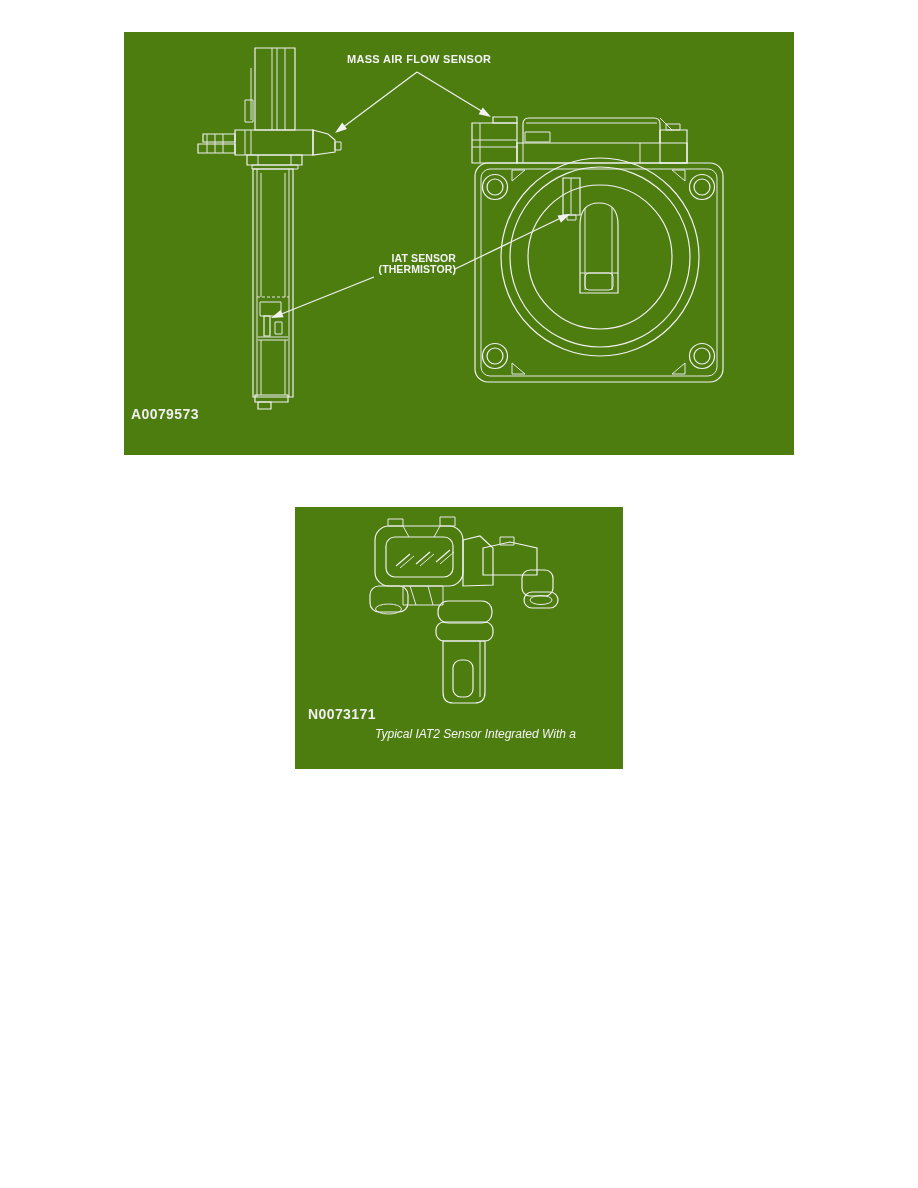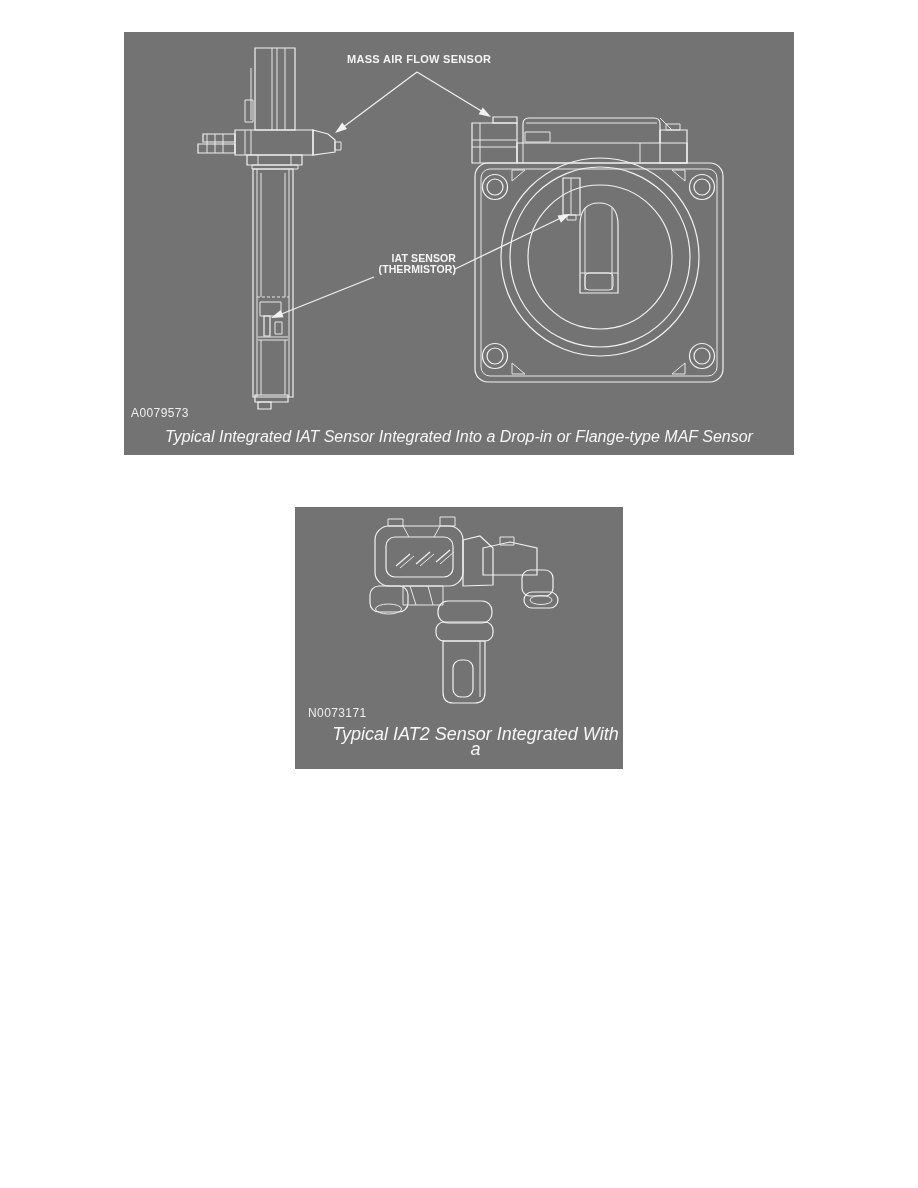--- a/index.html
+++ b/index.html
@@ -5,57 +5,57 @@
   html,body{margin:0;padding:0;}
   body{
     width:918px;height:1188px;
     background:#ffffff;
     font-family:"Liberation Sans", sans-serif;
     position:relative;
     overflow:hidden;
   }
   .figure-panel{
     position:absolute;
-    background:#737373;
+    background:#4d7c0f;
   }
   #fig1{left:124px;top:32px;width:670px;height:423px;}
   #fig2{left:295px;top:507px;width:328px;height:262px;}
   .fig-svg{position:absolute;left:0;top:0;}
   .callout{
     position:absolute;
     color:#f4f4f4;
     font-size:11px;
     font-weight:600;
     letter-spacing:0.3px;
     line-height:11px;
     text-align:center;
     white-space:nowrap;
   }
   #maf-label{left:223px;top:22px;width:133px;}
   #iat-label{left:248px;top:221px;width:84px;font-size:10.5px;line-height:10.5px;letter-spacing:0.1px;}
   #iat-label .ln{display:block;text-align:right;}
   .id-code{
     position:absolute;
     color:#efefef;
-    font-size:12px;
-    font-weight:400;
+    font-size:14px;
+    font-weight:700;
     letter-spacing:0.4px;
   }
   #fig1-id{left:7px;top:374px;}
   #fig2-id{left:13px;top:199px;}
   .caption{
     position:absolute;
     left:0;right:0;
     color:#f6f6f6;
     font-style:italic;
     text-align:center;
     white-space:nowrap;
   }
   #fig1-caption{top:396px;font-size:16px;}
-  #fig2-caption{top:220px;font-size:18px;line-height:15px;white-space:normal;padding-left:33px;}
+  #fig2-caption{top:220px;font-size:12px;line-height:15px;white-space:normal;padding-left:33px;}
   #fig2-caption .ln{display:block;}
   svg *{vector-effect:non-scaling-stroke;}
   .ln-art{stroke:#f2f2f2;fill:none;stroke-width:1.2;}
   .ln-thin{stroke:#e8e8e8;fill:none;stroke-width:1;}
   .ln-fill{fill:#f2f2f2;stroke:none;}
   .ln-dash{stroke:#e8e8e8;fill:none;stroke-width:1;stroke-dasharray:3 2;}
 </style>
 </head>
 <body>
 
@@ -173,21 +173,20 @@
 
   <div id="maf-label" class="callout">MASS AIR FLOW SENSOR</div>
 
   <div id="iat-label" class="callout">
     <span class="ln">IAT SENSOR</span>
     <span class="ln">(THERMISTOR)</span>
   </div>
 
   <div id="fig1-id" class="id-code">A0079573</div>
 
-  <div id="fig1-caption" class="caption">Typical Integrated IAT Sensor Integrated Into a Drop-in or Flange-type MAF Sensor</div>
 </div>
 
 <div id="fig2" class="figure-panel">
 
   <svg class="fig-svg" width="328" height="262" viewBox="0 0 328 262">
     <g>
 
       <rect class="ln-art" x="80" y="19" width="88" height="60" rx="14"></rect>
       <rect class="ln-art" x="91" y="30" width="67" height="40" rx="9"></rect>
       <rect class="ln-thin" x="93" y="12" width="15" height="7"></rect>

